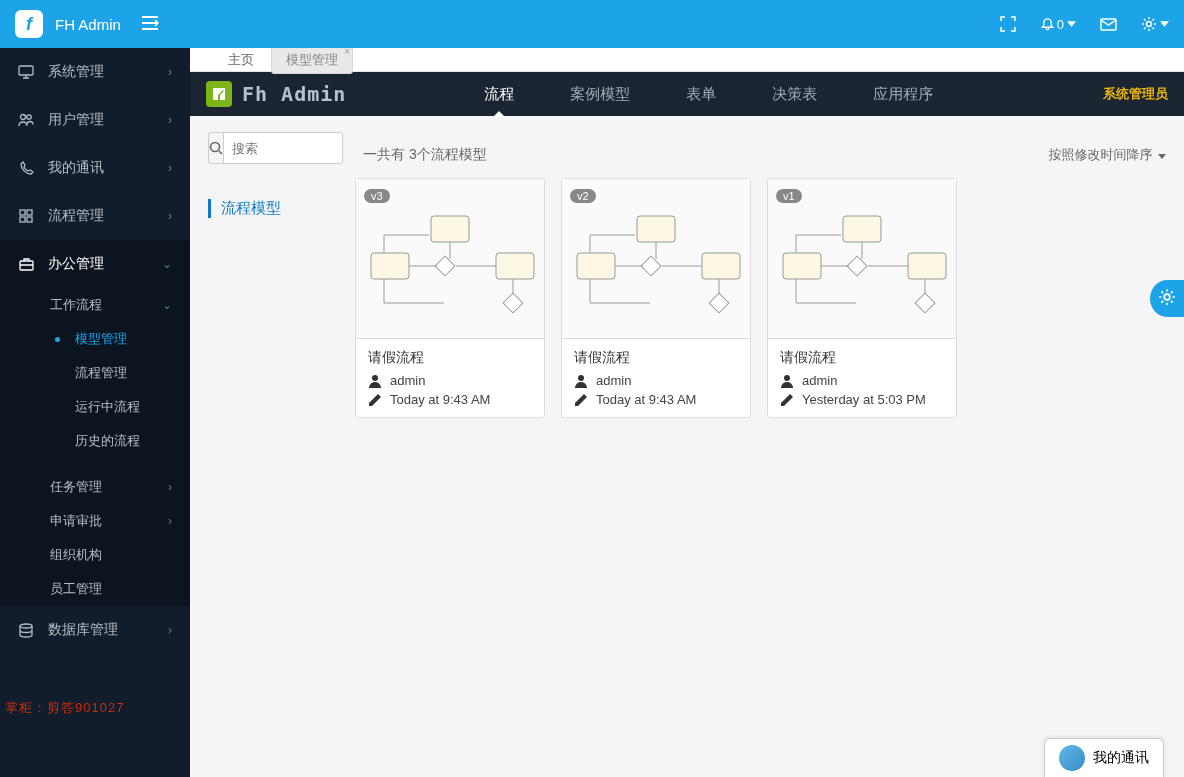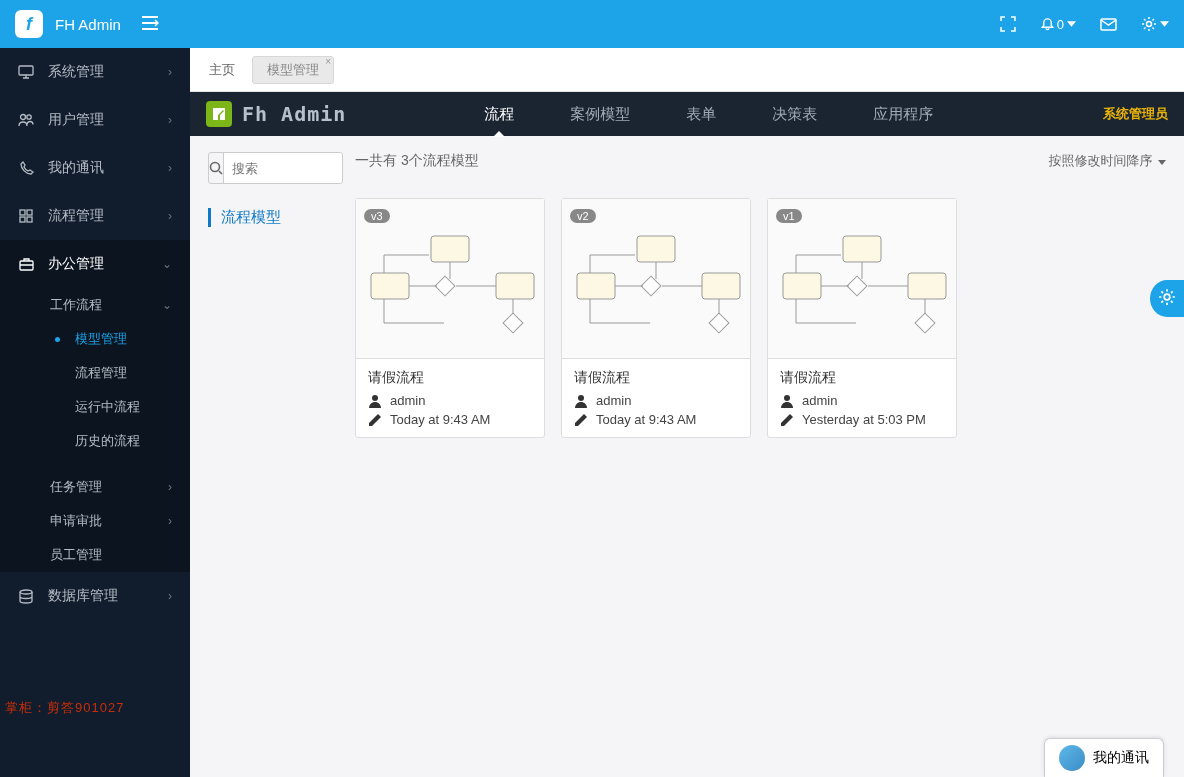--- a/index.html
+++ b/index.html
@@ -30,21 +30,21 @@
 .sub-item.level3 { padding-left: 75px; }
 .sub-item .dot { width: 5px; height: 5px; background: #1CA3E8; border-radius: 50%; position: absolute; left: 55px; }
 .sub-item.active-sub { color: #1CA3E8; }
 .sub-arrow { margin-left: auto; margin-right: 18px; font-size: 12px; color: #6b7480; }
 .watermark-red { position: absolute; bottom: 60px; left: 5px; color: #c82d0a; font-size: 13px; letter-spacing: 1px; z-index: 5; }
 
 
 .main { flex: 1; background: #f5f5f7; display: flex; flex-direction: column; overflow: hidden; position: relative; }
 
 
-.tabs { height: 44px; display: flex; align-items: center; padding-left: 4px; background: #fff; border-bottom: 1px solid #e5e5e5; }
+.tabs { height: 24px; display: flex; align-items: center; padding-left: 23px; background: #fff; border-bottom: 1px solid #e5e5e5; }
 .tab { padding: 4px 14px; font-size: 13px; cursor: pointer; color: #666; border: 1px solid transparent; border-radius: 3px; position: relative; margin-right: 2px; }
 .tab.tab-active { background: #e9e9e9; color: #888; border: 1px solid #d8d8d8; }
 .tab-close { position: absolute; top: -1px; right: 2px; font-size: 10px; color: #999; }
 
 
 .inner-header { height: 44px; background: #1a2531; display: flex; align-items: center; padding: 0 16px; color: #a2abb5; }
 .inner-logo { display: flex; align-items: center; }
 .inner-logo-icon { width: 26px; height: 26px; background: #7cb518; border-radius: 4px; display: flex; align-items: center; justify-content: center; margin-right: 10px; }
 .inner-logo-icon svg { width: 16px; height: 16px; }
 .inner-logo-text { font-family: monospace; font-size: 20px; font-weight: bold; letter-spacing: 1px; color: #b5c0cb; }
@@ -57,24 +57,24 @@
 
 .page-header { background: #fff; padding: 14px 18px; display: flex; align-items: center; border-bottom: 1px solid #eee; }
 .page-title { font-size: 20px; color: #555; flex: 1; }
 .btn { padding: 7px 14px; background: #0f79c7; color: #fff; border: 1px solid #0c68ad; border-radius: 3px; cursor: pointer; font-size: 13px; margin-left: 6px; }
 
 .content-wrap { flex: 1; padding: 16px 18px; overflow-y: auto; display: flex; }
 .left-panel { width: 135px; flex-shrink: 0; }
 .search-box { display: flex; border: 1px solid #ccc; border-radius: 3px; overflow: hidden; height: 32px; }
 .search-btn { width: 34px; display: flex; align-items: center; justify-content: center; border-right: 1px solid #ccc; cursor: pointer; color: #666; }
 .search-input { flex: 1; border: none; padding: 0 8px; font-size: 13px; outline: none; }
-.side-category { margin-top: 24px; border-left: 3px solid #0f79c7; padding-left: 10px; color: #0f79c7; font-size: 15px; }
+.side-category { margin-top: 35px; border-left: 3px solid #0f79c7; padding-left: 10px; color: #0f79c7; font-size: 15px; }
 
 .right-content { flex: 1; margin-left: 12px; }
-.toolbar-row { display: flex; align-items: flex-start; height: 32px; margin-bottom: 14px; }
+.toolbar-row { display: flex; align-items: flex-end; height: 32px; margin-bottom: 14px; margin-left: 8px; }
 .count-text { color: #666; font-size: 14px; }
 .sort-dropdown { margin-left: auto; color: #666; font-size: 13px; cursor: pointer; }
 
 .cards { display: flex; gap: 16px; }
 .card { width: 190px; border: 1px solid #ddd; border-radius: 3px; background: #fff; cursor: pointer; }
 .card-preview { height: 160px; background: #fafafa; position: relative; border-bottom: 1px solid #ddd; padding: 8px; }
 .version-badge { display: inline-block; background: #888; color: #fff; font-size: 11px; padding: 1px 7px; border-radius: 9px; }
 .card-body { padding: 10px 12px; }
 .card-title { font-size: 14px; color: #333; margin-bottom: 6px; }
 .card-meta { display: flex; align-items: center; color: #444; font-size: 13px; margin-top: 4px; }
@@ -206,20 +206,23 @@
           <span>历史的流程</span>
         </div>
 
       <div class="sub-item level2">
           <span>任务管理</span>
           <span class="sub-arrow">›</span>
         </div>
       <div class="sub-item level2">
           <span>申请审批</span>
           <span class="sub-arrow">›</span>
+        </div>
+      <div class="sub-item level2">
+          <span>组织机构</span>
         </div>
       <div class="sub-item level2">
           <span>员工管理</span>
         </div>
     </div>
     <div class="nav-item">
       <span class="nav-icon">
           <svg width="14" height="15" viewBox="0 0 14 15" fill="none" stroke="#b5bcc5" stroke-width="1.3">
             <ellipse cx="7" cy="3" rx="6" ry="2"></ellipse>
             <path d="M1 3v9c0 1.1 2.7 2 6 2s6-.9 6-2V3M1 7.5c0 1.1 2.7 2 6 2s6-.9 6-2"></path>

